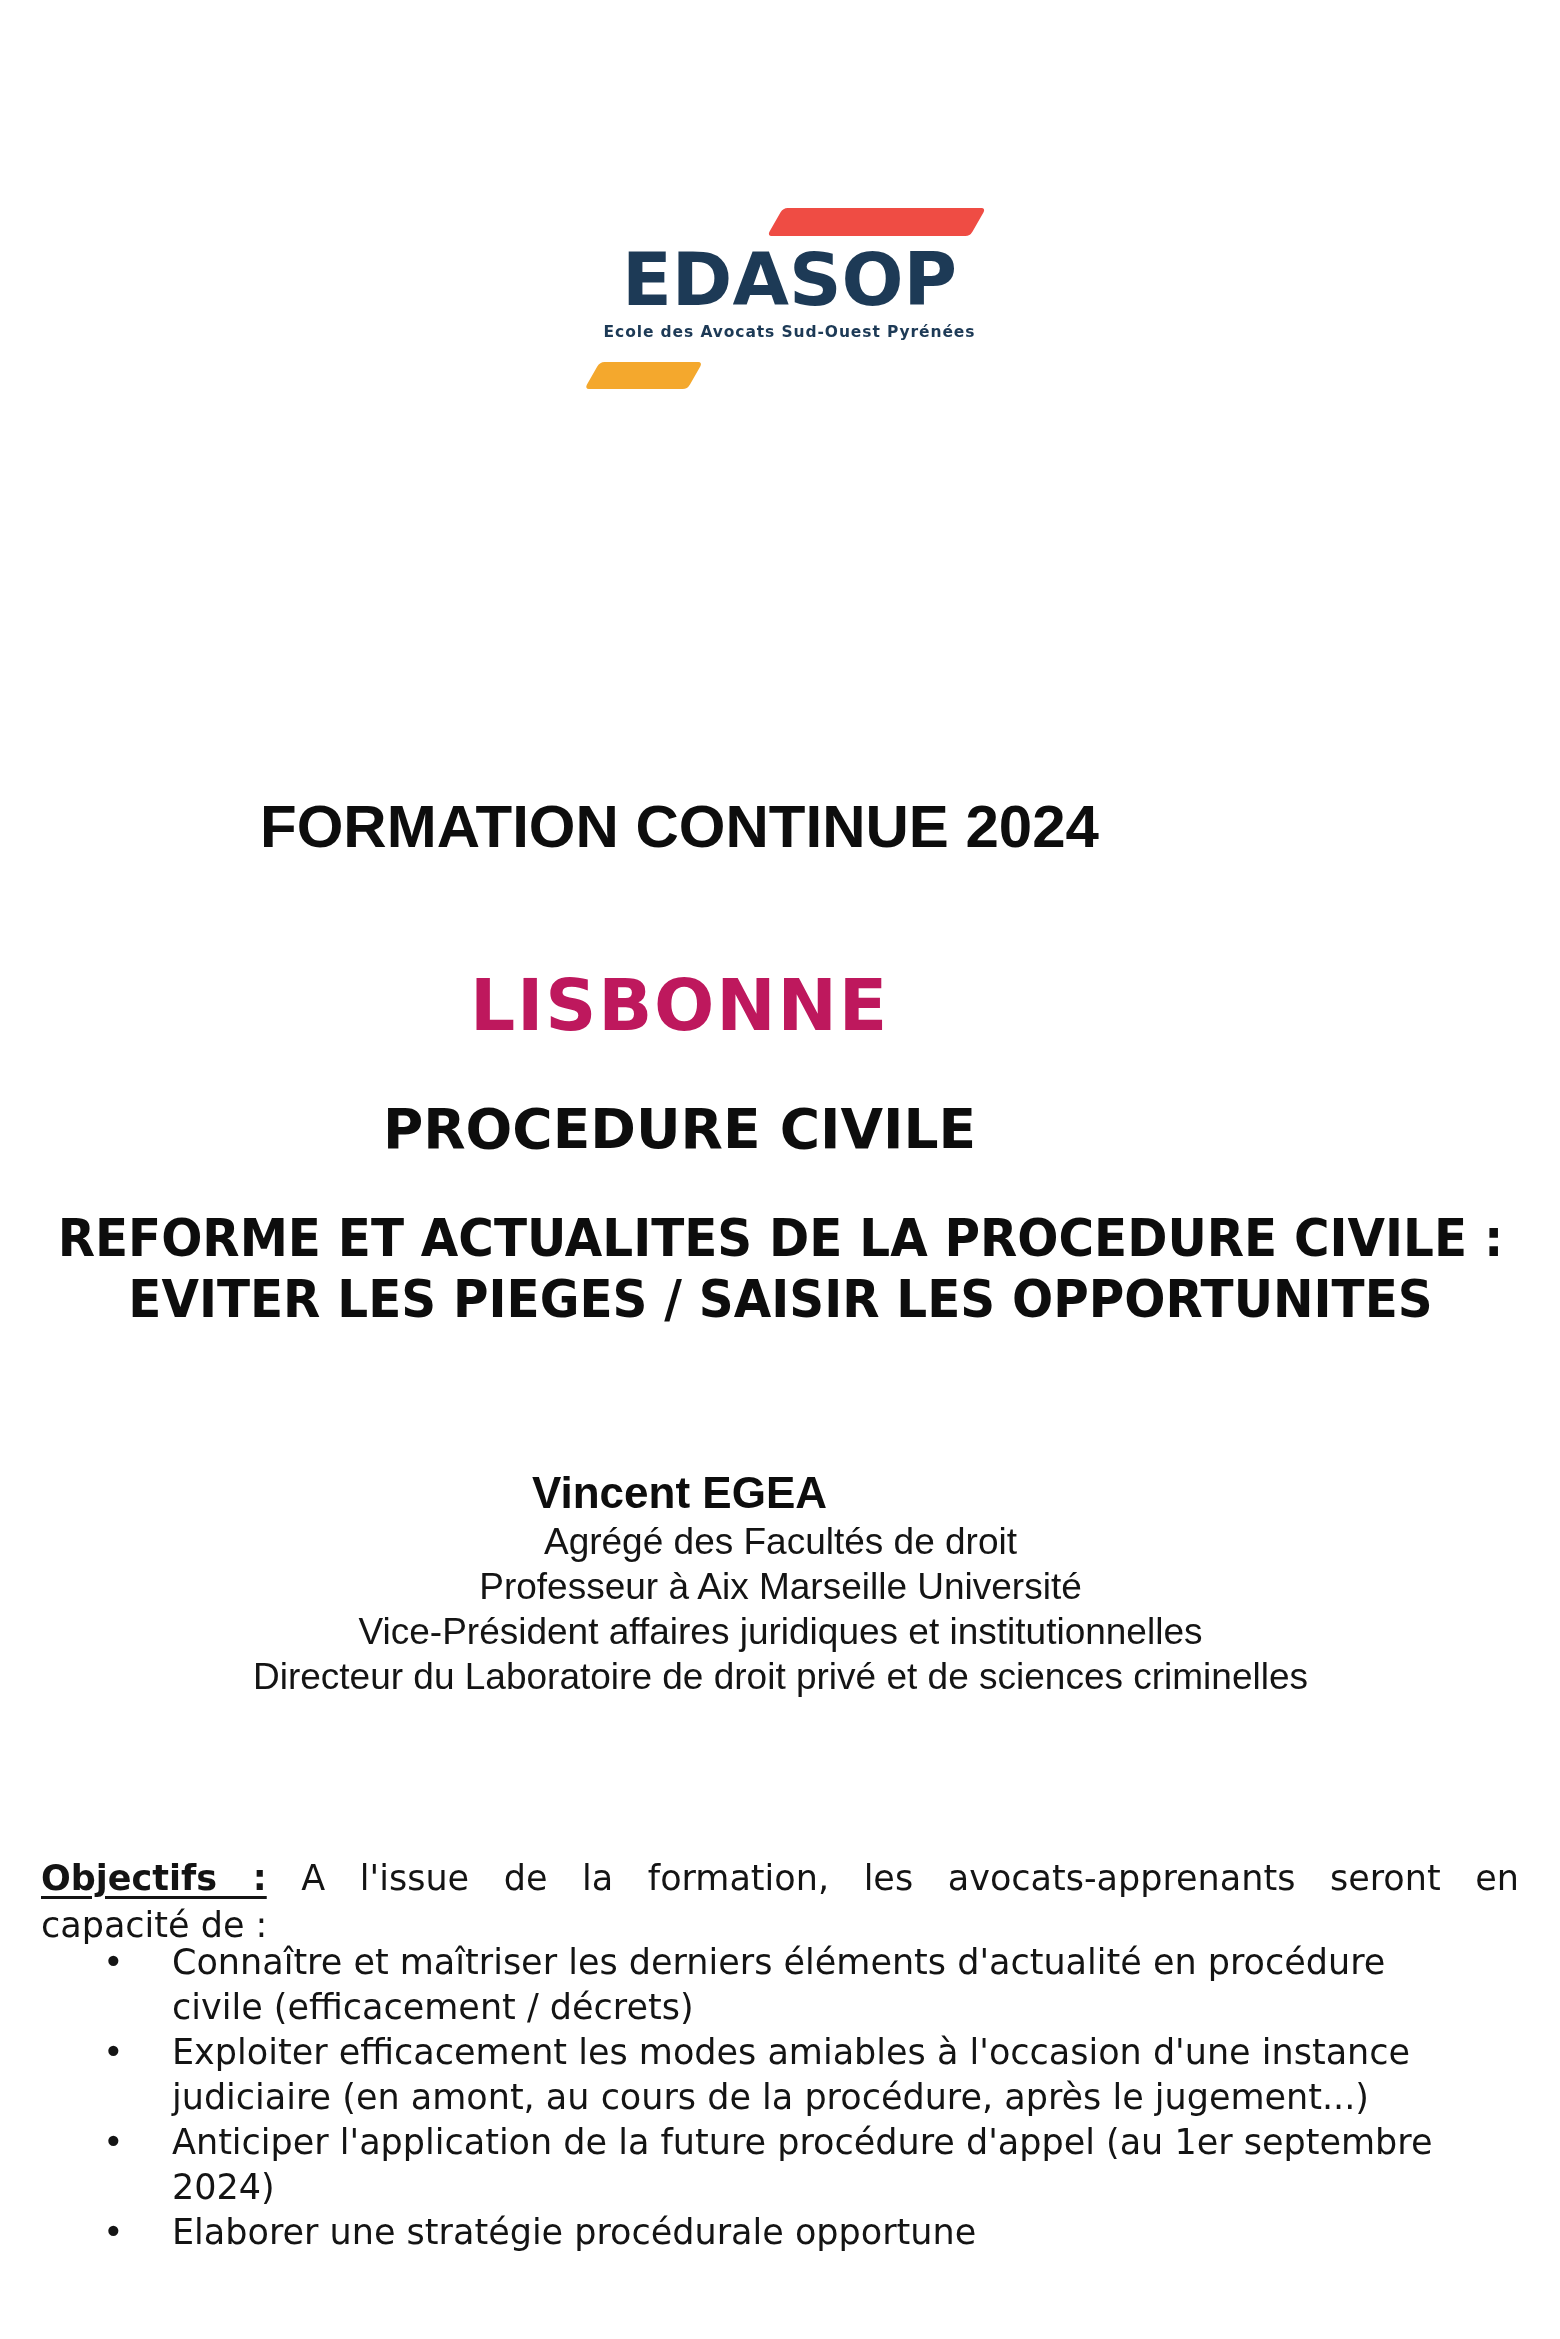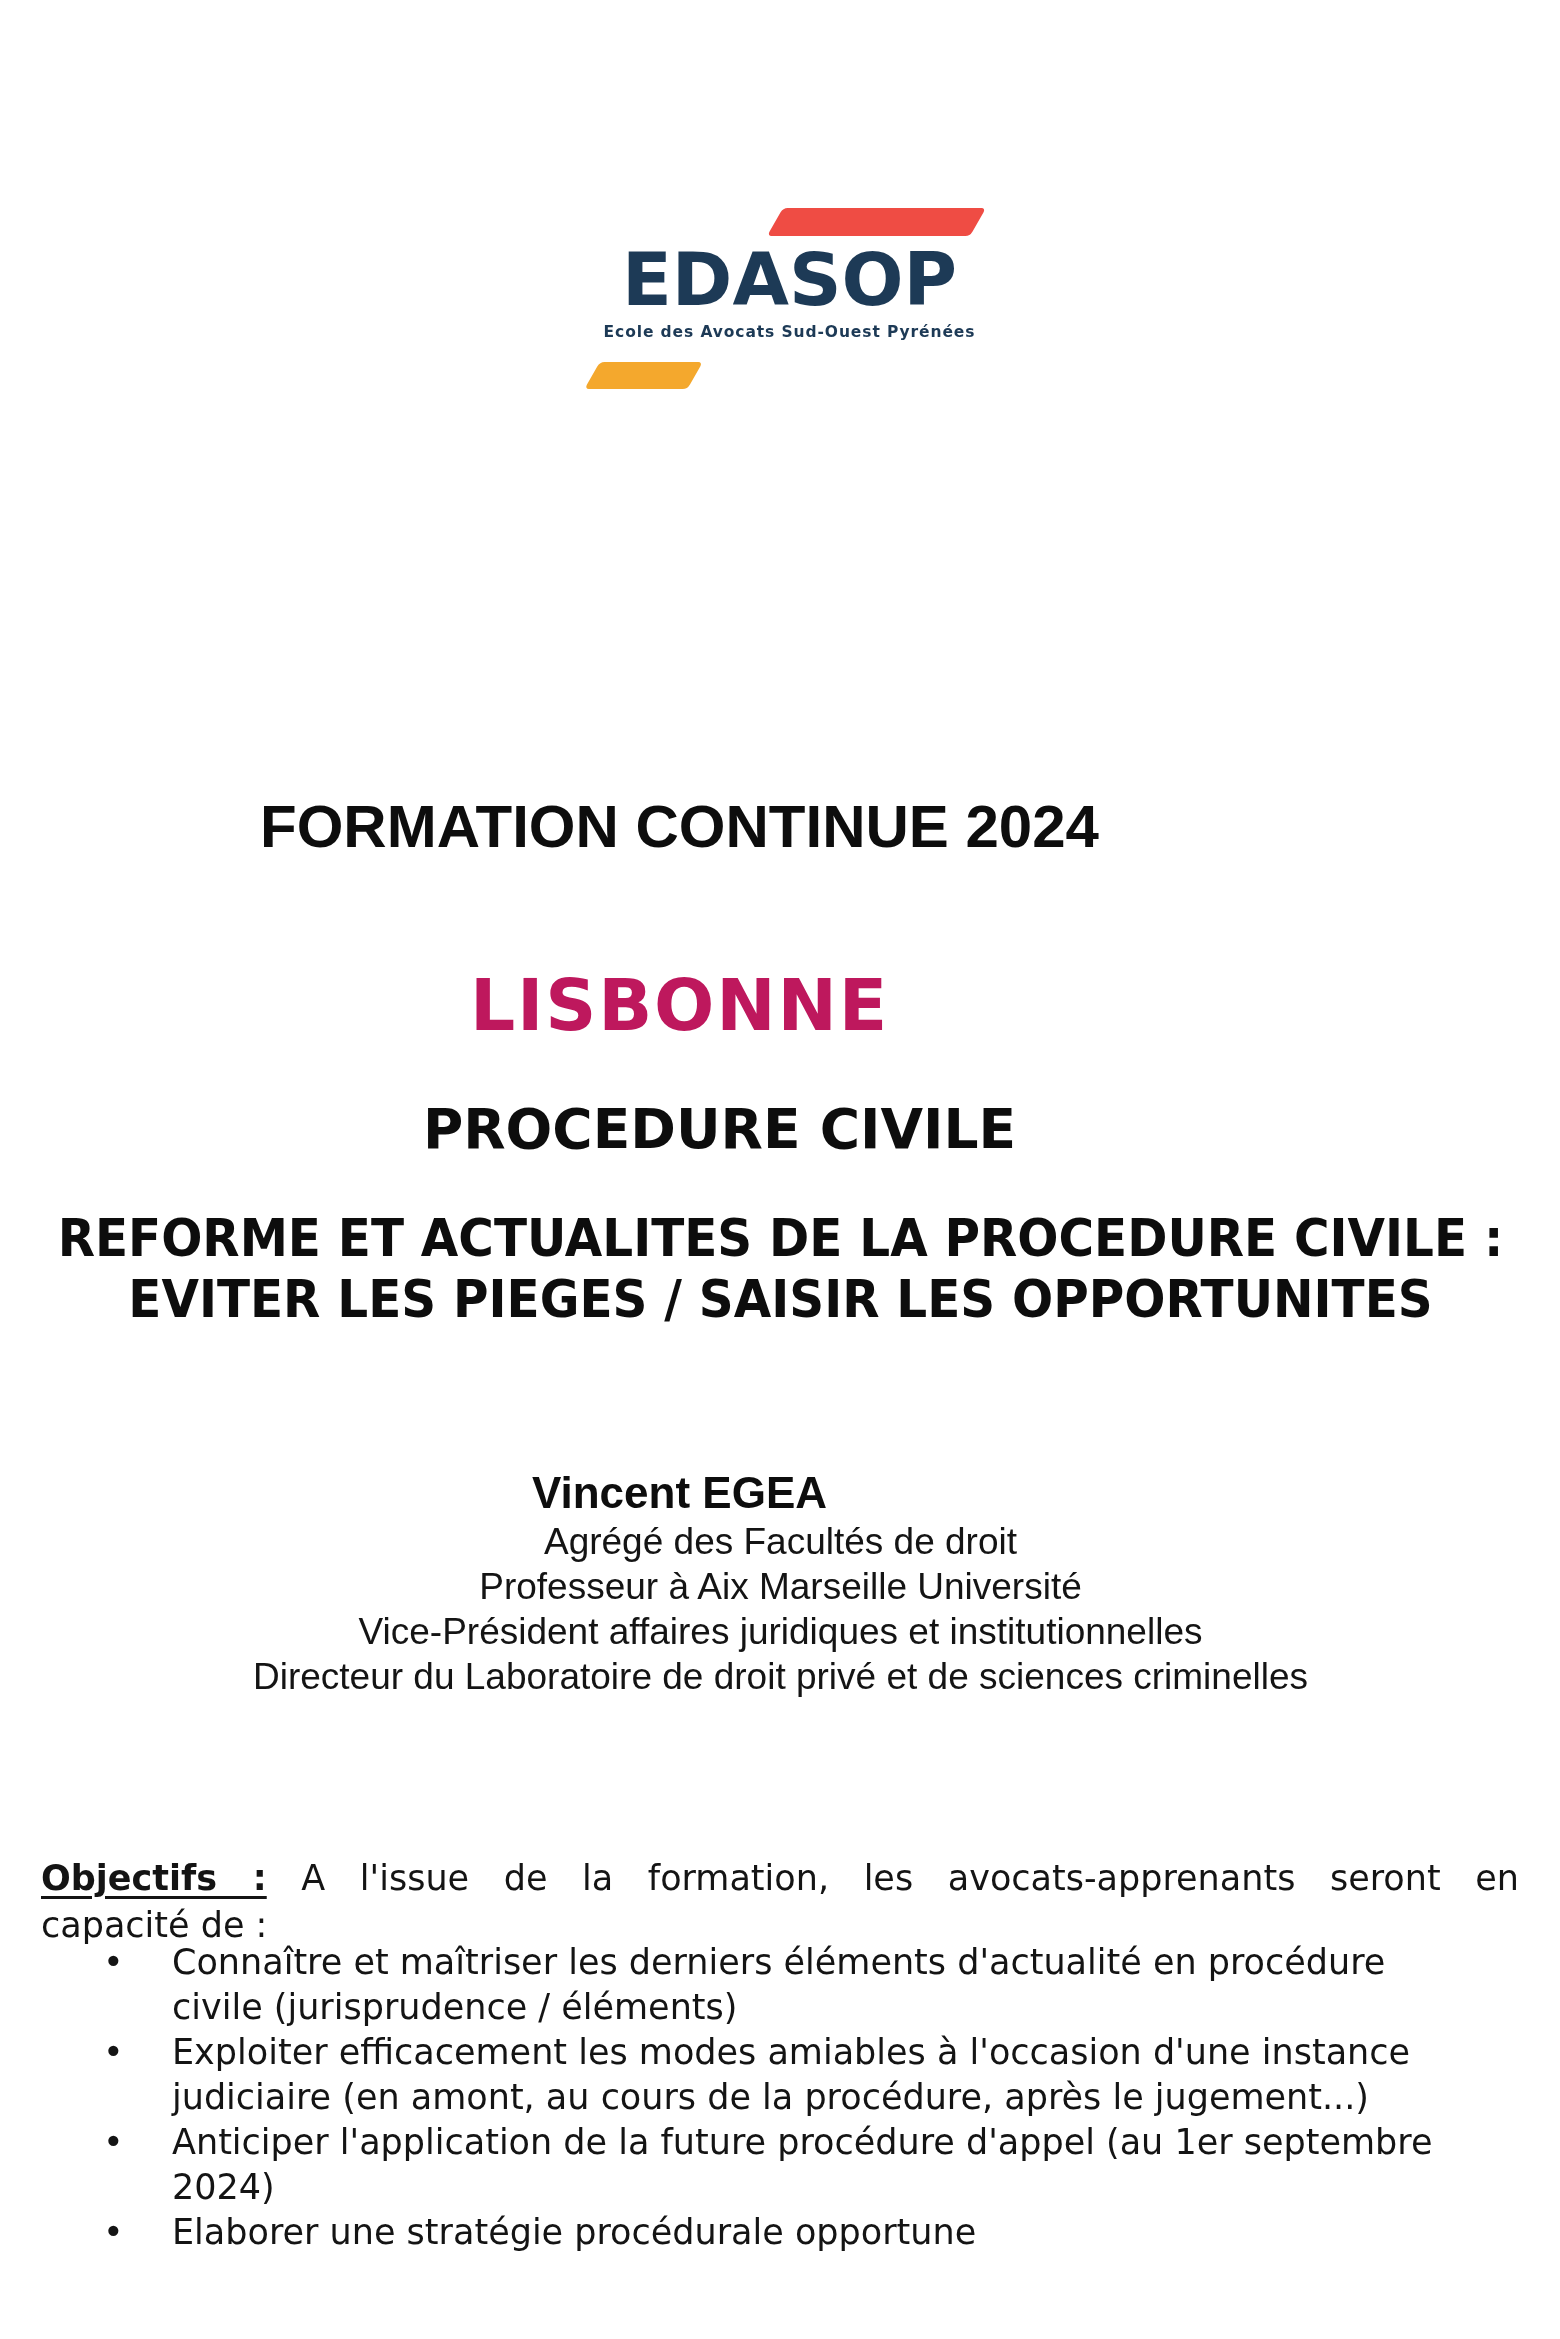--- a/index.html
+++ b/index.html
@@ -90,21 +90,20 @@
     letter-spacing: 1.8px;
     color: #be185d;
   }
   .procedure-title {
     top: 1102px;
     font-family: "DejaVu Sans", sans-serif;
     font-weight: 700;
     font-size: 55px;
     line-height: 55px;
     color: #0d0d0d;
-    margin-left: 40px;
   }
   .reforme-title {
     position: absolute;
     left: 0; top: 1208px;
     width: 1561px;
     font-family: "DejaVu Sans", sans-serif;
     font-weight: 700;
     font-size: 51px;
     line-height: 61px;
     color: #0d0d0d;
@@ -217,21 +216,21 @@
       <span>A l'issue de la formation, les avocats-apprenants seront en</span>
     </div>
     <div class="intro-line2">capacité de :</div>
   </div>
 
   <div class="bullet-list">
 
     <div class="bullet-item">
       <span class="bullet-marker">•</span>
       <div>Connaître et maîtriser les derniers éléments d'actualité en procédure</div>
-      <div>civile (jurisprudence / éléments)</div>
+      <div>civile (efficacement / décrets)</div>
     </div>
 
     <div class="bullet-item">
       <span class="bullet-marker">•</span>
       <div>Exploiter efficacement les modes amiables à l'occasion d'une instance</div>
       <div>judiciaire (en amont, au cours de la procédure, après le jugement...)</div>
     </div>
 
     <div class="bullet-item">
       <span class="bullet-marker">•</span>

